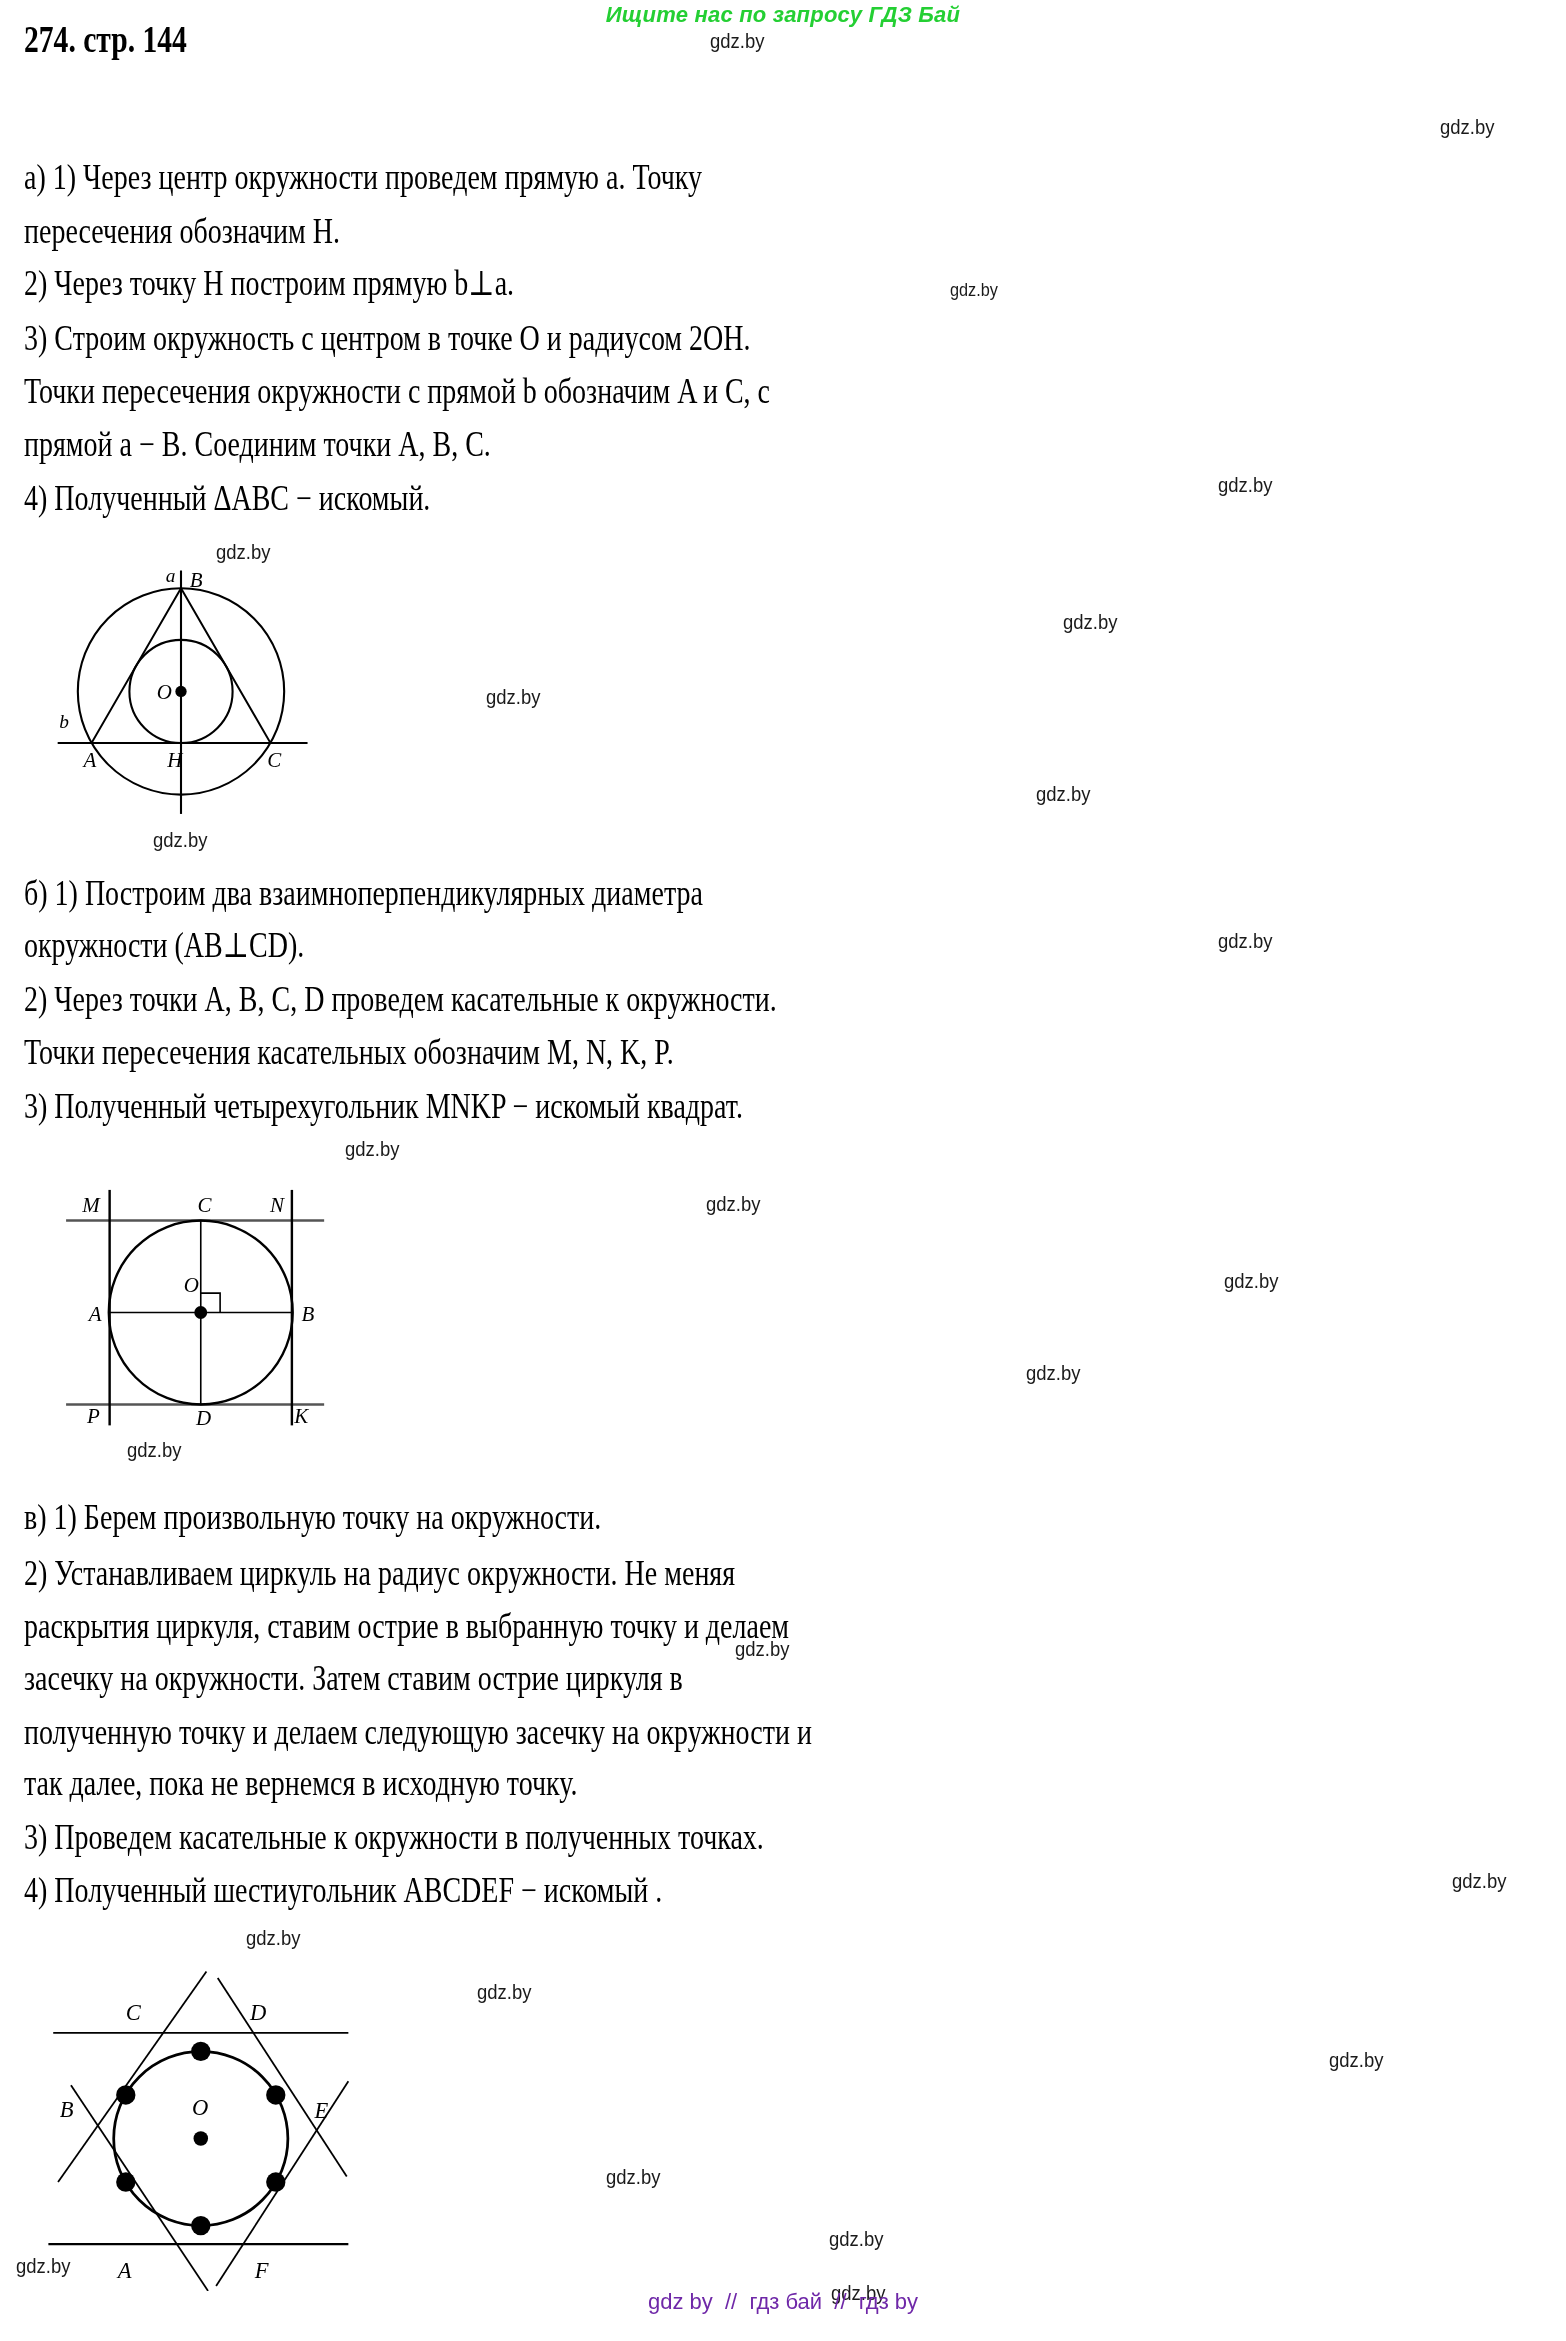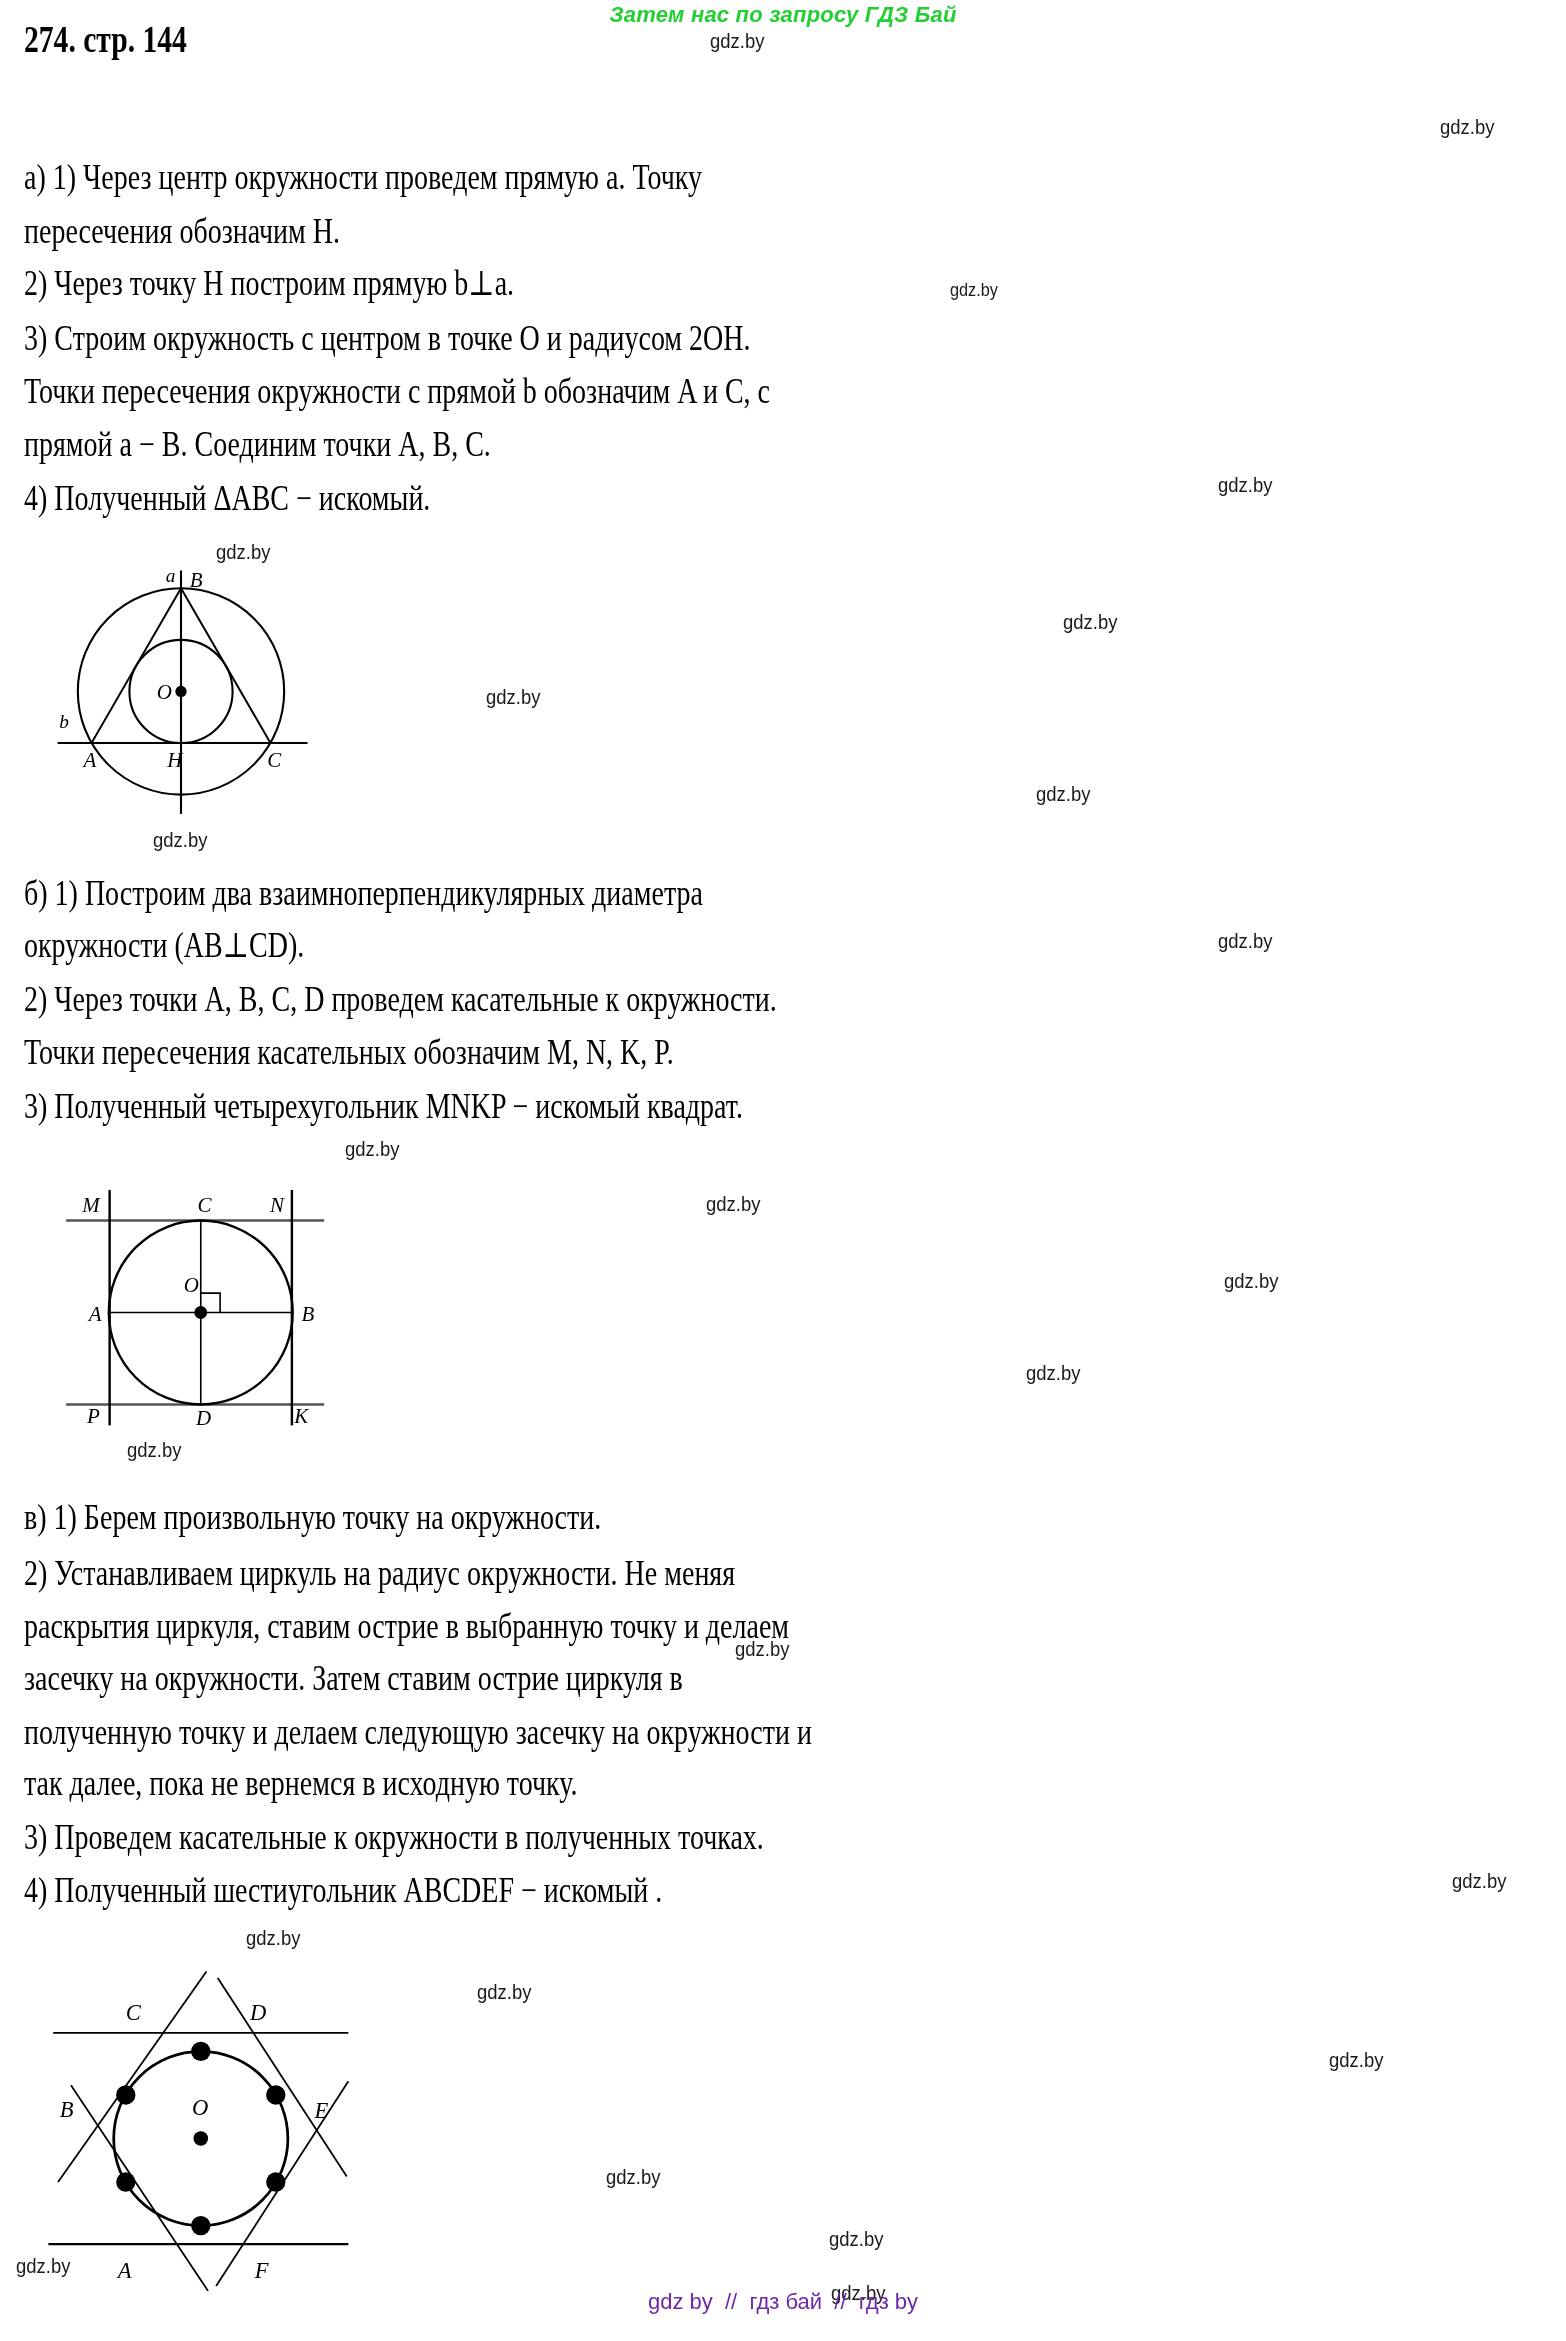--- a/index.html
+++ b/index.html
@@ -88,21 +88,21 @@
     font-family: "Liberation Serif", "DejaVu Serif", serif;
     font-style: italic;
     fill: #000;
   }
 </style>
 </head>
 <body>
 
 <div id="page">
 
-  <div class="banner">Затем нас по запросу ГДЗ Бай</div>
+  <div class="banner">Ищите нас по запросу ГДЗ Бай</div>
 
   <div class="task-no">274. стр. 144</div>
 
   <div id="text-layer">
       <div class="ln" style="top: 160px;">а) 1) Через центр окружности проведем прямую a. Точку</div>
       <div class="ln" style="top: 214px;">пересечения обозначим H.</div>
       <div class="ln" style="top: 266px;">2) Через точку H построим прямую b⊥a.</div>
       <div class="ln" style="top: 321px;">3) Строим окружность с центром в точке O и радиусом 2OH.</div>
       <div class="ln" style="top: 374px;">Точки пересечения окружности с прямой b обозначим A и C, с</div>
       <div class="ln" style="top: 427px;">прямой a − B. Соединим точки A, B, C.</div>

